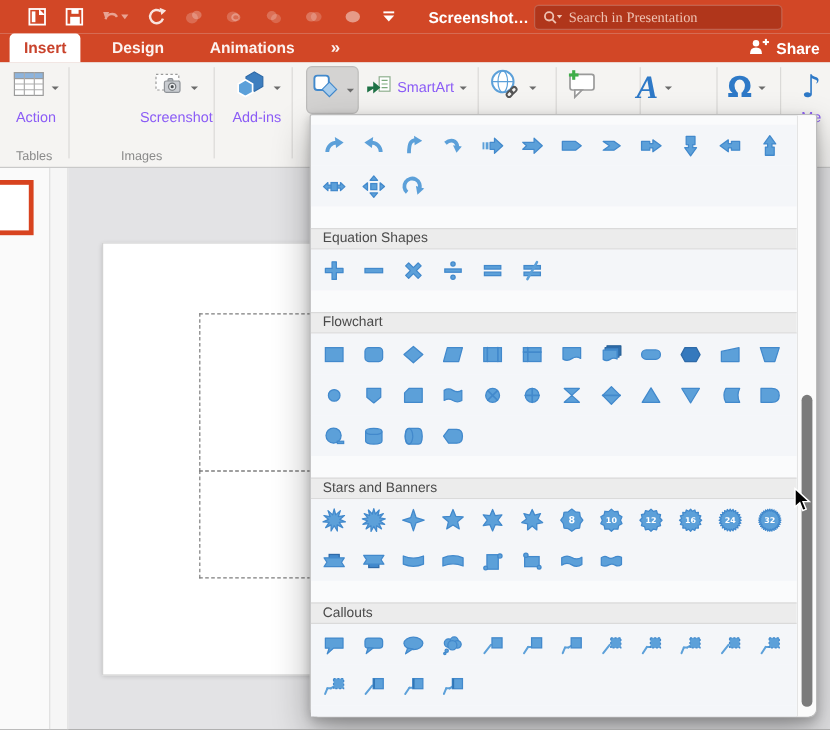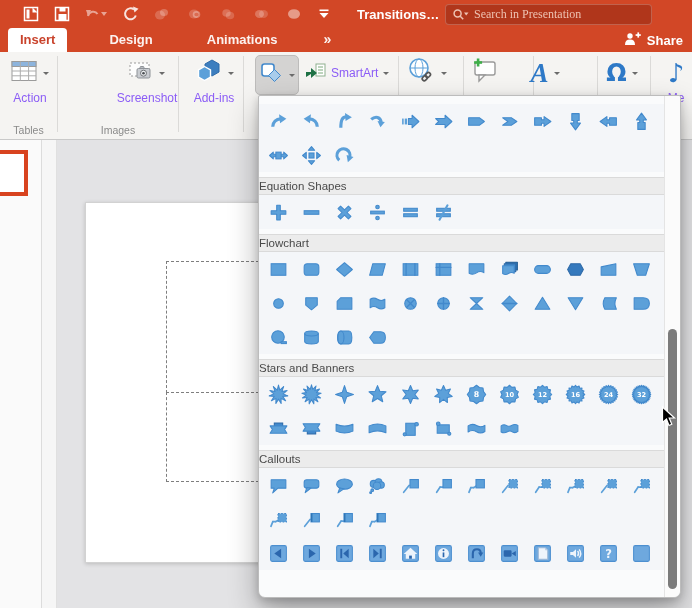--- a/index.html
+++ b/index.html
@@ -12,21 +12,21 @@
   .qat .qbtn{display:flex;align-items:center;}
   .tb-title{color:#fff;font-weight:bold;font-size:13px;margin-left:26px;white-space:nowrap;}
   .searchbox{position:absolute;left:445px;top:4px;width:205px;height:19px;background:rgba(90,10,0,.28);
              border:1px solid rgba(255,255,255,.22);border-radius:4px;display:flex;align-items:center;}
   .searchbox input{background:transparent;border:none;outline:none;color:#ffe3d8;font-size:12px;
                    font-family:Liberation Serif, serif;width:150px;}
   .searchbox input::placeholder{color:#eec2b2;opacity:1;}
   .sicon{margin:0 3px 0 6px;display:flex;align-items:center;}
   
   .tabrow{position:absolute;left:0;top:28px;width:692px;height:24px;background:#d24726;}
-  .tabs{display:flex;padding-left:8px;height:24px;align-items:flex-end;gap:30px;}
+  .tabs{display:flex;padding-left:8px;height:24px;align-items:flex-end;gap:14px;}
   .tab{padding:4px 12px 5px;font-size:13px;font-weight:bold;color:rgba(255,255,255,.93);cursor:default;}
   .tab.active{background:#fff;color:#c9432c;border-radius:4px 4px 0 0;}
   .tab.overflow{padding:4px 4px 5px;font-size:14px;letter-spacing:-1px;}
   .share{position:absolute;right:9px;top:3px;display:flex;align-items:center;gap:5px;
          color:#fff;font-size:13px;font-weight:bold;}
   
   .ribbon{position:absolute;left:0;top:52px;width:692px;height:88px;background:#f5f4f2;
           border-bottom:1px solid #c9c9c9;box-sizing:border-box;}
   .vsep{position:absolute;top:4px;height:76px;width:1px;background:#dbdad8;}
   .rbtn{position:absolute;top:4px;display:flex;flex-direction:column;align-items:center;}
@@ -48,21 +48,21 @@
          border:1px solid #d2d2d2;box-shadow:0 1px 4px rgba(0,0,0,.18);box-sizing:border-box;}
   .ph{position:absolute;border:1px dashed #7e7e7e;}
   .ph1{left:80px;top:58px;width:346px;height:130px;}
   .ph2{left:80px;top:189px;width:346px;height:88px;}
   
   .shapes-panel{position:absolute;left:258px;top:95px;width:423px;height:503px;background:#fafbfc;
                 border:1px solid #bcbcbc;border-radius:2px 2px 7px 7px;box-sizing:border-box;z-index:40;
                 box-shadow:0 14px 30px rgba(0,0,0,.3),0 3px 8px rgba(0,0,0,.18);}
   .gallery{position:absolute;left:0;top:0;width:405px;height:501px;padding-top:8px;box-sizing:border-box;overflow:hidden;}
   .sec-header{height:16px;line-height:16px;background:#ececec;border-top:1px solid #dadada;border-bottom:1px solid #dadada;
-              color:#4a4a4a;font-size:11.5px;margin-top:5px;}
+              color:#4a4a4a;font-size:11.5px;padding-left:10px;margin-top:18px;}
   .shape-row{display:flex;padding:6px 0 6px 3px;background:#f4f6f9;}
   .shape-cell{width:33px;height:22px;display:flex;align-items:center;justify-content:center;cursor:default;}
   .sb{position:absolute;right:0;top:0;width:16px;height:501px;background:#fbfbfb;border-left:1px solid #e4e4e4;
       border-radius:0 2px 7px 0;box-sizing:border-box;}
   .sb-thumb{position:absolute;left:3px;top:233px;width:9px;height:260px;background:#7b7b7b;border-radius:5px;}
   .cursor{position:absolute;left:661px;top:406px;z-index:100;}
 </style>
 </head>
 <body>
 
@@ -126,21 +126,21 @@
             <ellipse cx="10" cy="9" rx="6" ry="4.8" fill="#fff" opacity=".45"></ellipse>
           </svg>
       </span>
       <span class="qbtn">
         <svg width="14" height="14" viewBox="0 0 14 14">
             <rect x="2.5" y="2.5" width="9" height="1.6" fill="#fff"></rect>
             <polygon points="2.5,6 11.5,6 7,11" fill="#fff"></polygon>
           </svg>
       </span>
     </div>
-    <span class="tb-title">Transitions…</span>
+    <span class="tb-title">Screenshot…</span>
     <div class="searchbox">
       <span class="sicon">
         <svg width="17" height="14" viewBox="0 0 17 14">
             <circle cx="5.6" cy="5.6" r="3.5" fill="none" stroke="#eec2b2" stroke-width="1.5"></circle>
             <line x1="8.2" y1="8.2" x2="11.2" y2="11.2" stroke="#eec2b2" stroke-width="1.5"></line>
             <polygon points="12,4.5 16.5,4.5 14.2,7.5" fill="#eec2b2"></polygon>
           </svg>
       </span>
       <input readonly="" placeholder="Search in Presentation" style="">
     </div>

